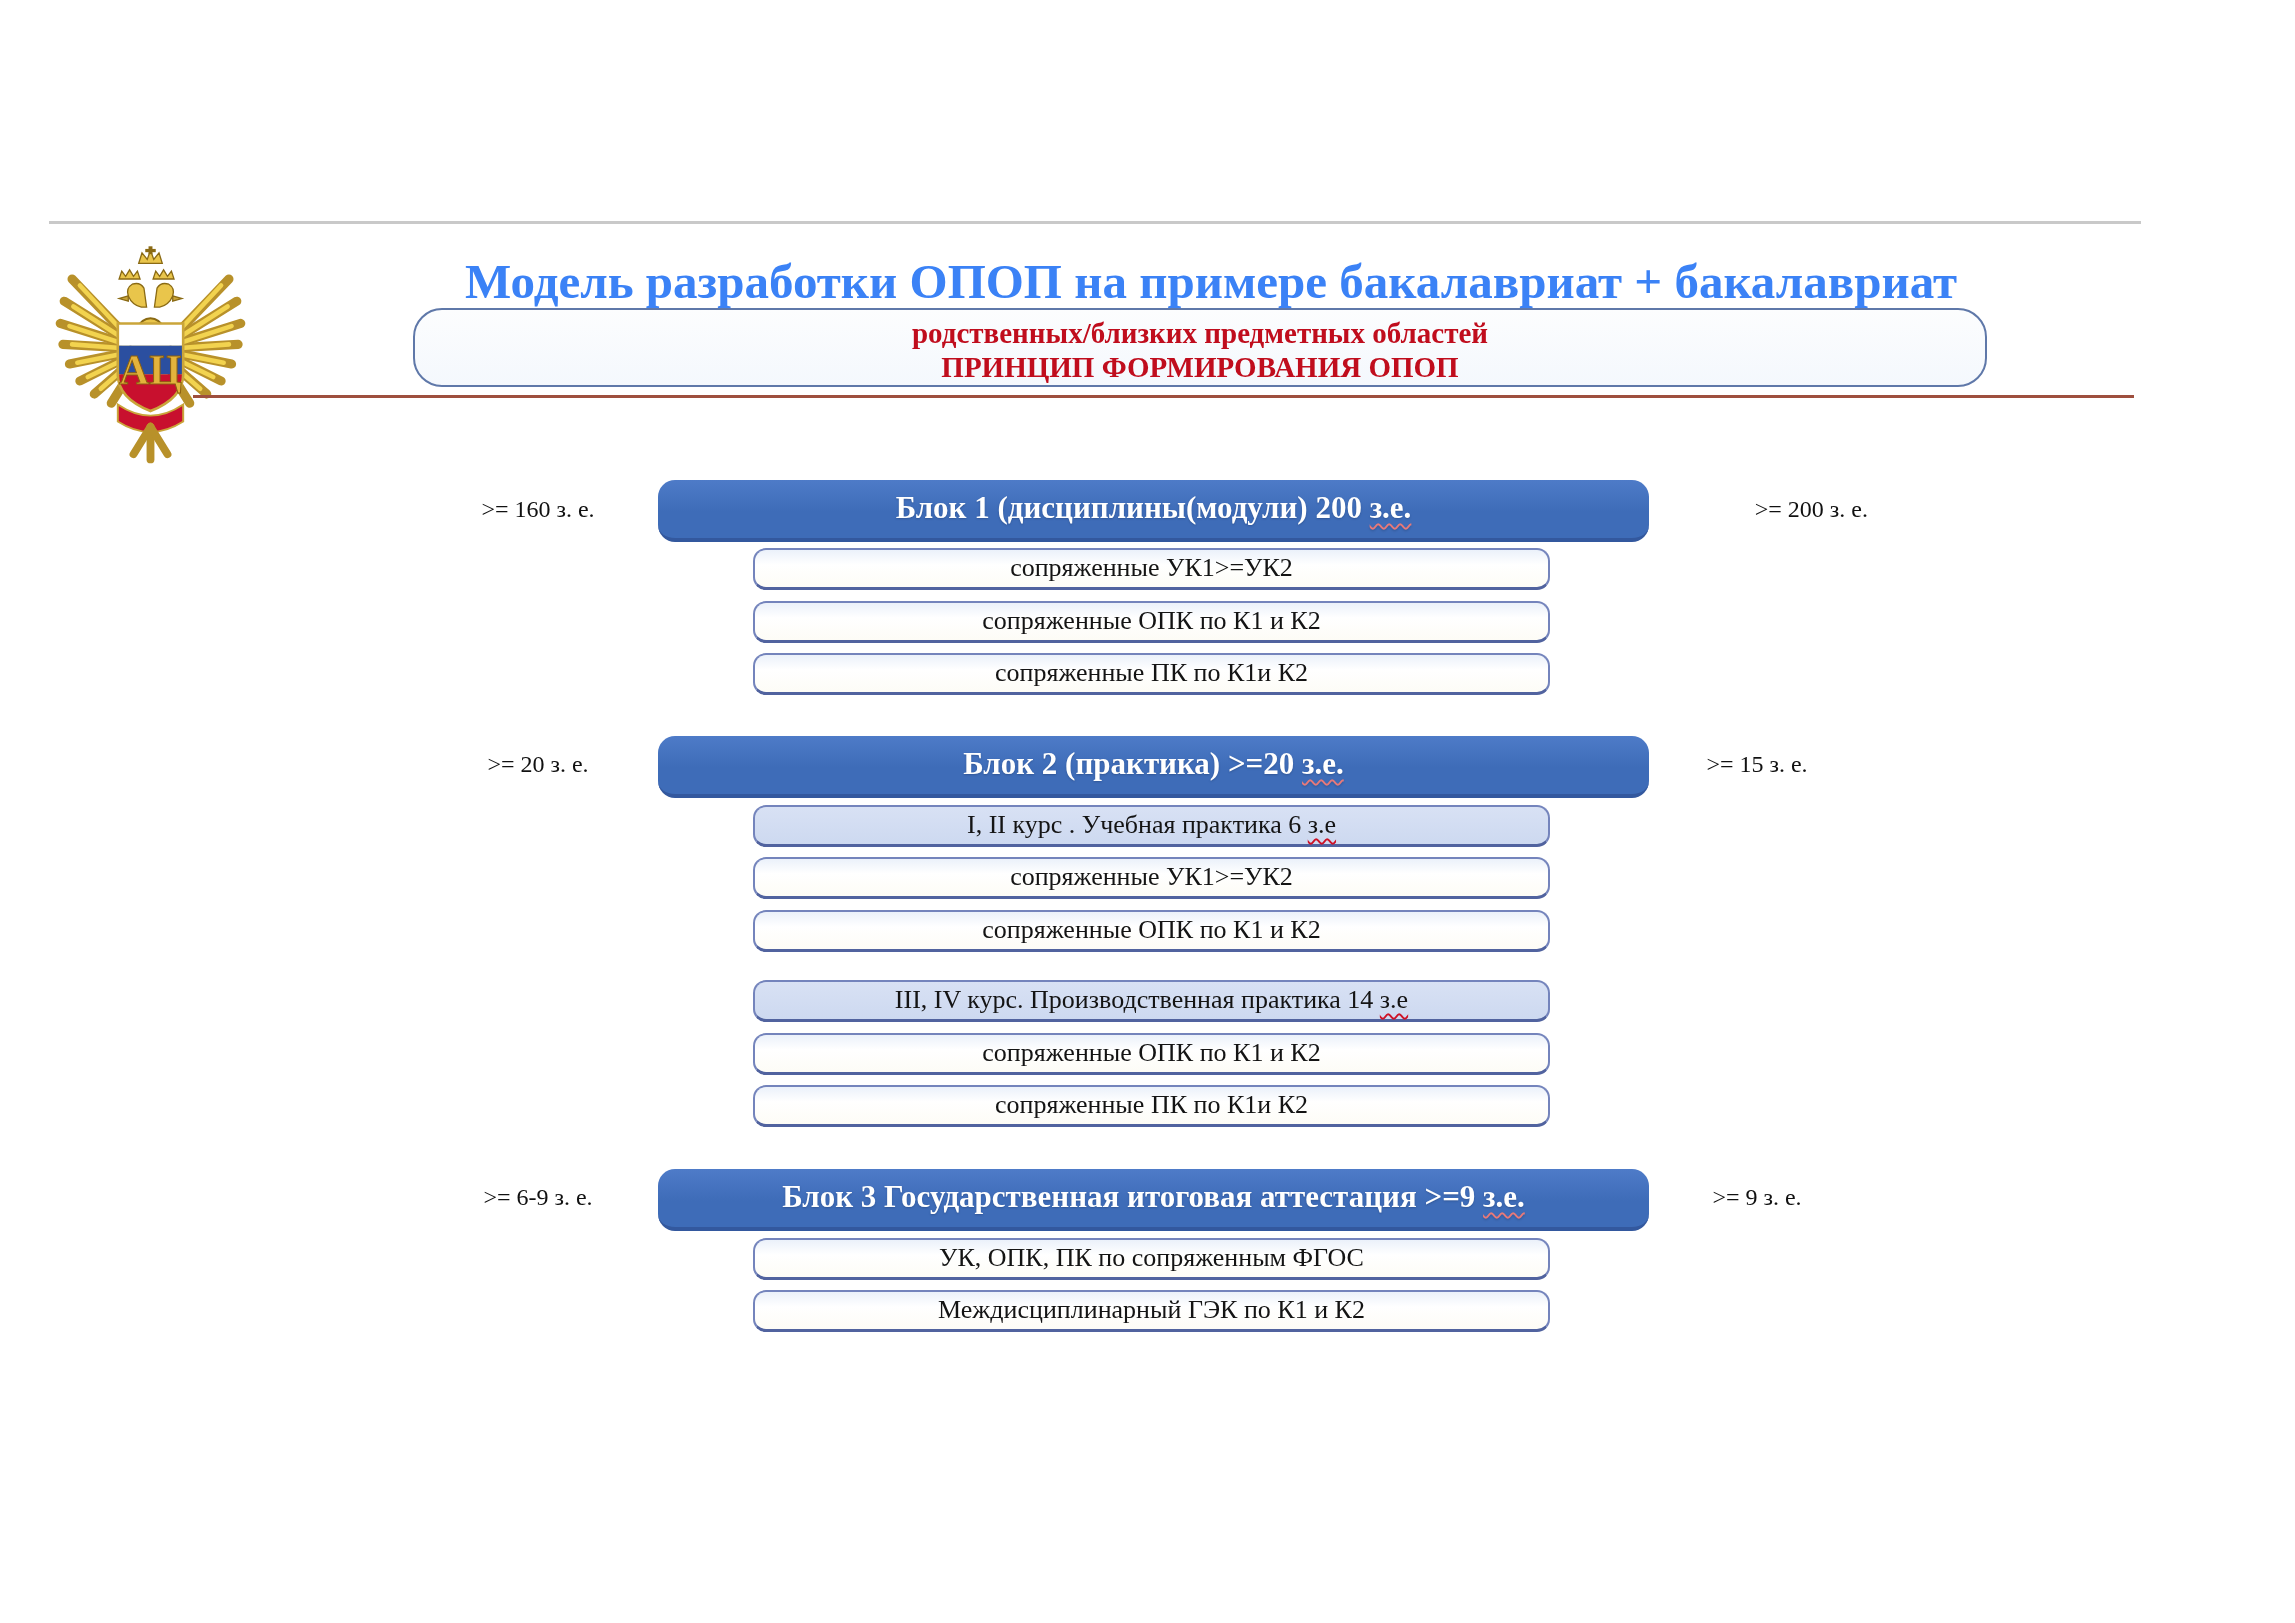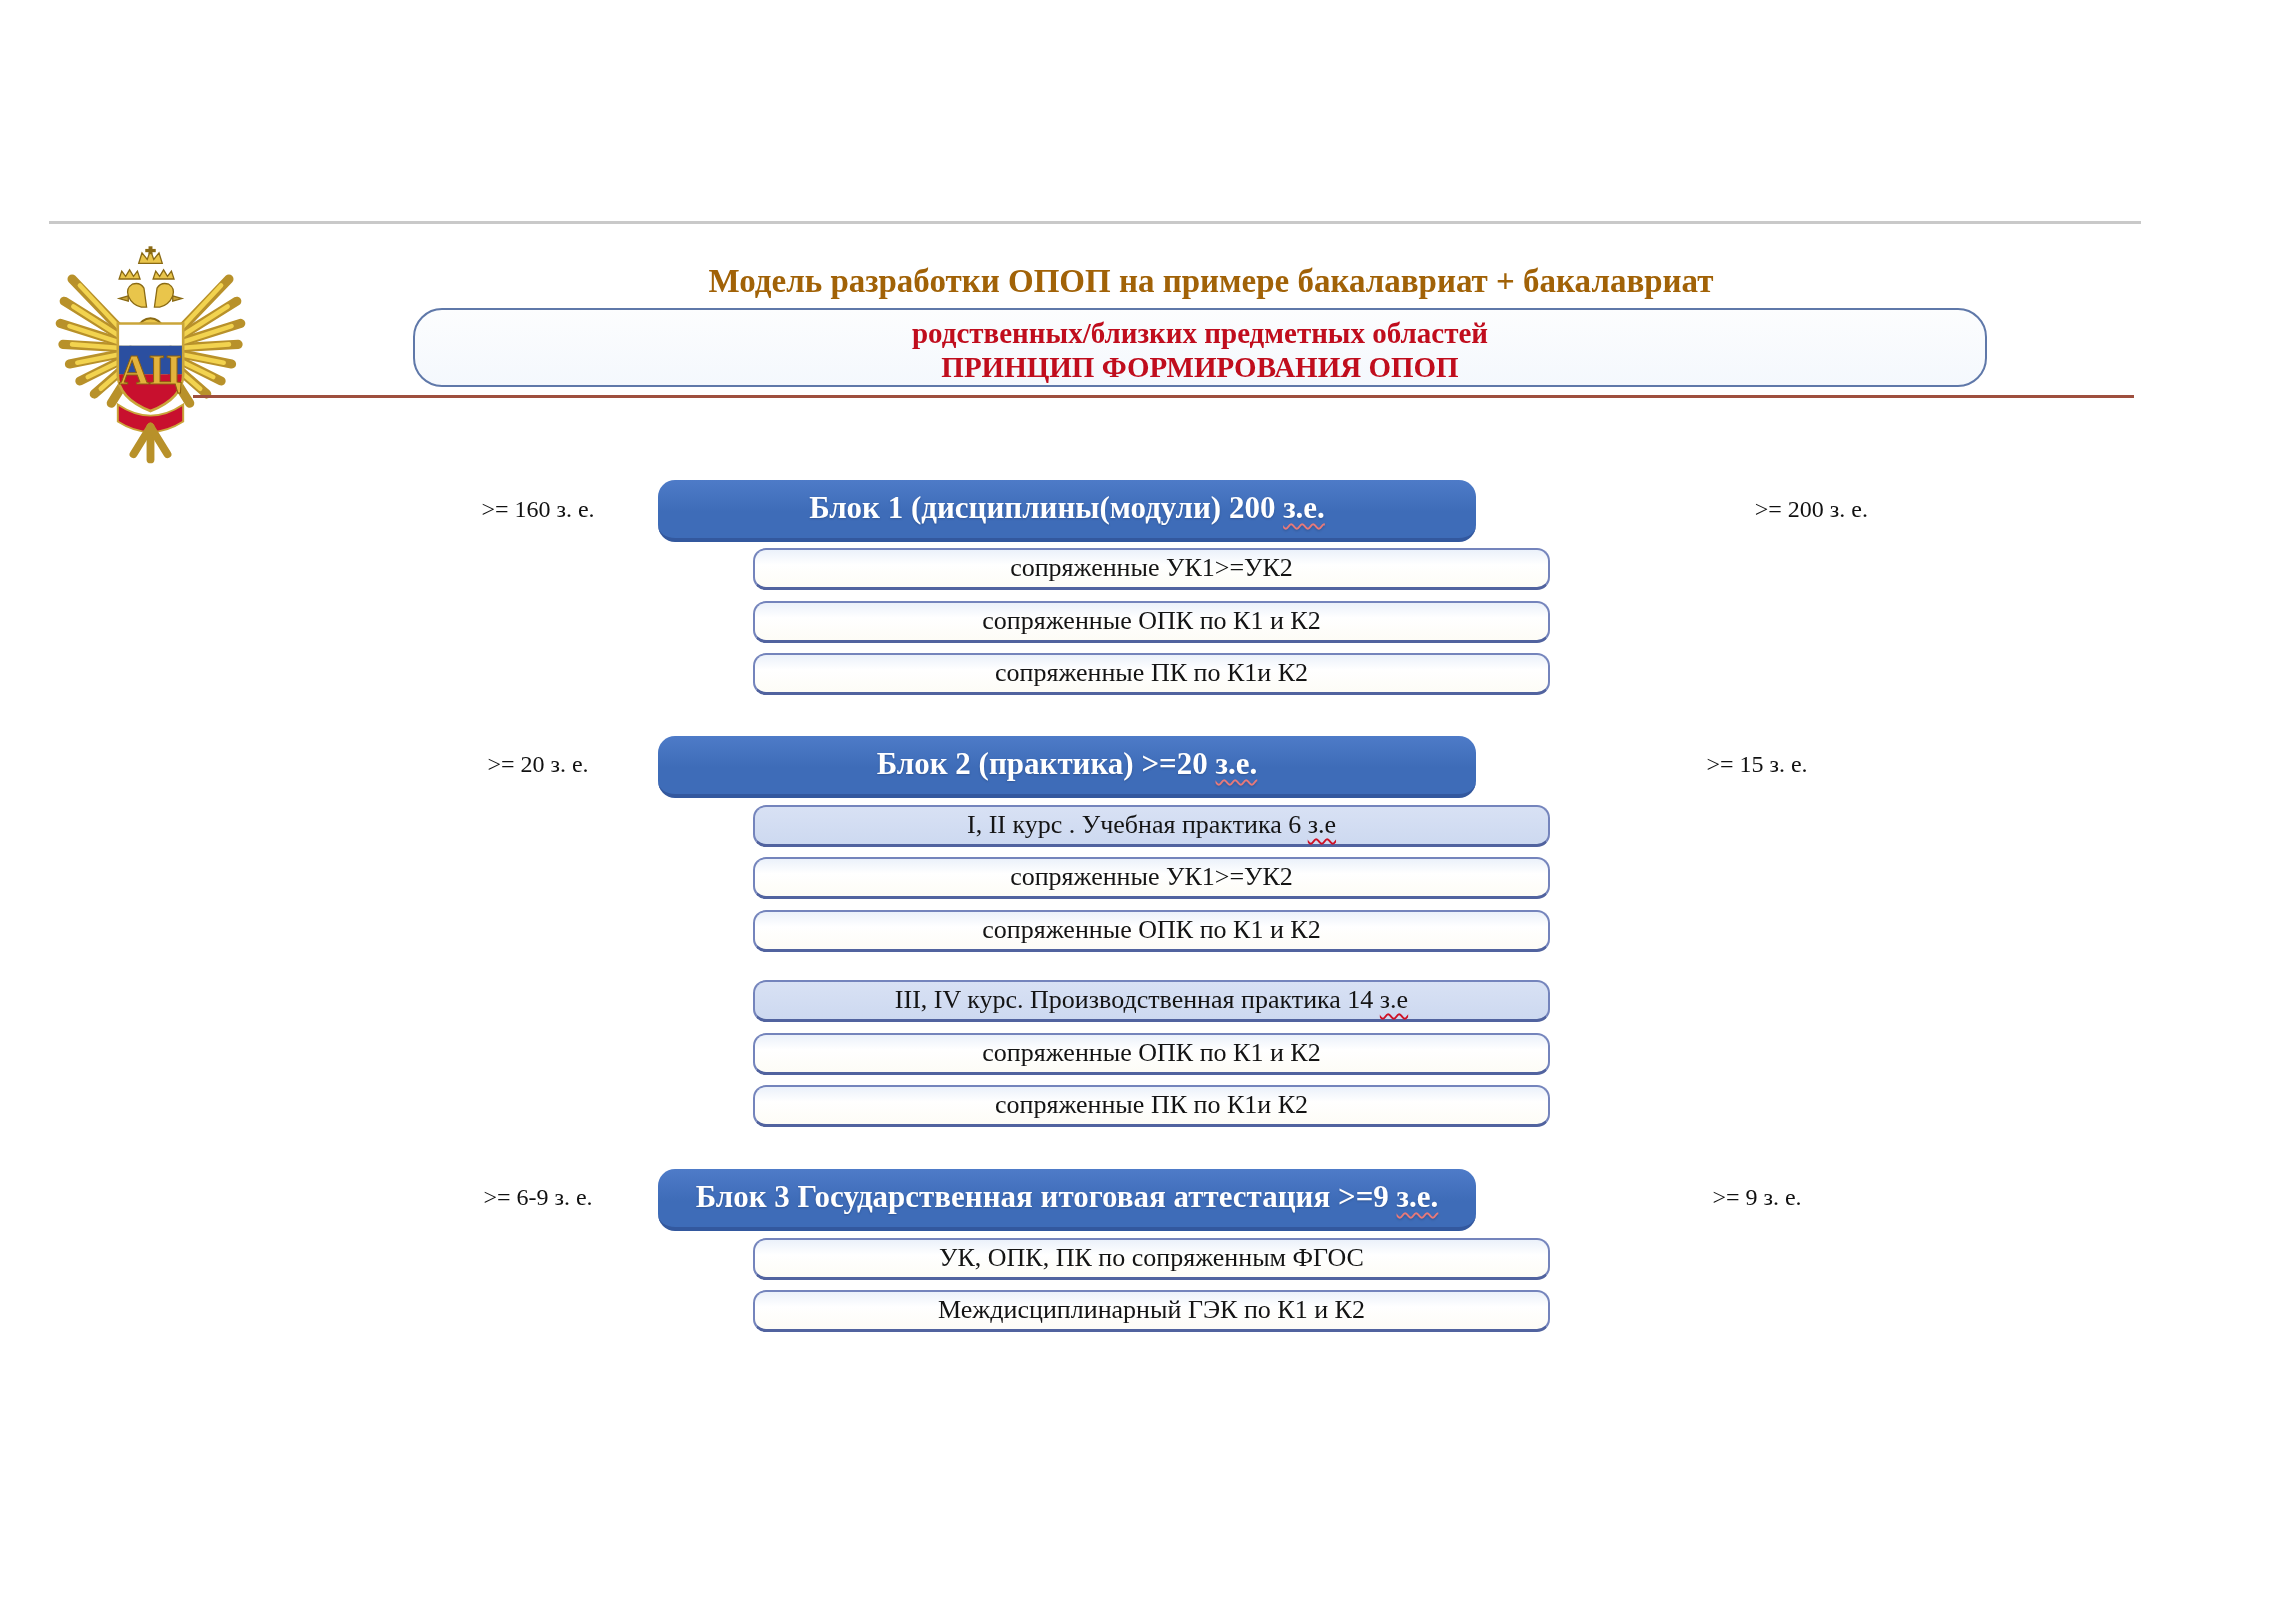--- a/index.html
+++ b/index.html
@@ -3,37 +3,37 @@
 <meta charset="utf-8">
 <style>
   html,body{margin:0;padding:0;background:#ffffff;}
   #page{position:relative;width:2295px;height:1623px;background:#ffffff;overflow:hidden;
         font-family:"Liberation Serif","DejaVu Serif",serif;color:#1a1a1a;}
   .abs{position:absolute;}
 
   #top-divider{left:49px;top:221px;width:2092px;height:2.6px;background:#c9c9c9;}
 
   #main-title{left:406px;top:260px;width:1610px;text-align:center;
-              font-size:33px;font-weight:bold;color:#a16207;line-height:43px;}
+              font-size:49px;font-weight:bold;color:#3b82f6;line-height:43px;}
 
   #principle-box{left:413px;top:308px;width:1574px;height:79px;box-sizing:border-box;
                  border:2px solid #5f78a9;border-radius:29px;
                  background:linear-gradient(180deg,#fcfdfe 0%,#f4f8fd 100%);
                  text-align:center;padding-top:5.9px;}
   #principle-box .pline{font-size:29px;font-weight:bold;color:#c00d1d;line-height:34px;}
 
   #fgos-topline{left:193px;top:395px;width:1941px;height:2.6px;background:#9e4f3e;}
   .fgos-box{top:397px;height:65px;box-sizing:border-box;
             border:2px solid #c8895c;border-top:2.6px solid #9e4f3e;border-radius:11.8px;
             background:linear-gradient(180deg,#eaf2fb 0%,#ffffff 26%,#ffffff 66%,#dce9f8 86%,#fdf8ee 100%);
             text-align:center;font-size:30px;font-weight:bold;line-height:60px;color:#111;}
   #fgos-box-1{left:204px;width:963px;}
   #fgos-box-2{left:1184px;width:933px;border-radius:11.8px 0 0 11.8px;border-right:none;}
 
-  .block-header{left:658px;width:818px;height:62px;box-sizing:border-box;
+  .block-header{left:658px;width:991px;height:62px;box-sizing:border-box;
                 background:linear-gradient(180deg,#4e7bc8 0%,#3e6cb8 55%);
                 border-bottom:4.6px solid #33589e;border-radius:17px;
                 color:#ffffff;text-align:center;font-size:31px;font-weight:bold;line-height:56px;
                 text-shadow:0 1.3px 2px rgba(25,45,85,.35);}
   .side-label{width:222px;text-align:center;font-size:24px;line-height:34px;color:#111;}
   .side-label.left{left:427px;}
   .side-label.right{left:1646px;}
 
   .row-box{left:753px;width:797px;height:42px;box-sizing:border-box;
            border:2px solid #7484bc;border-bottom:3.3px solid #51639f;border-radius:13px;

